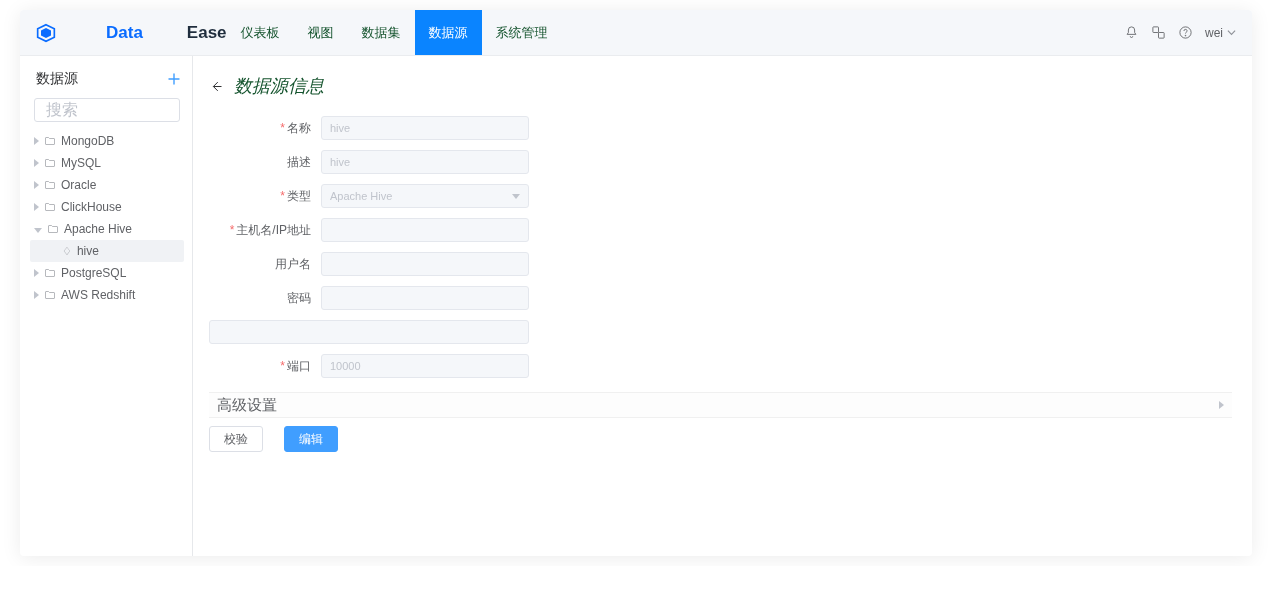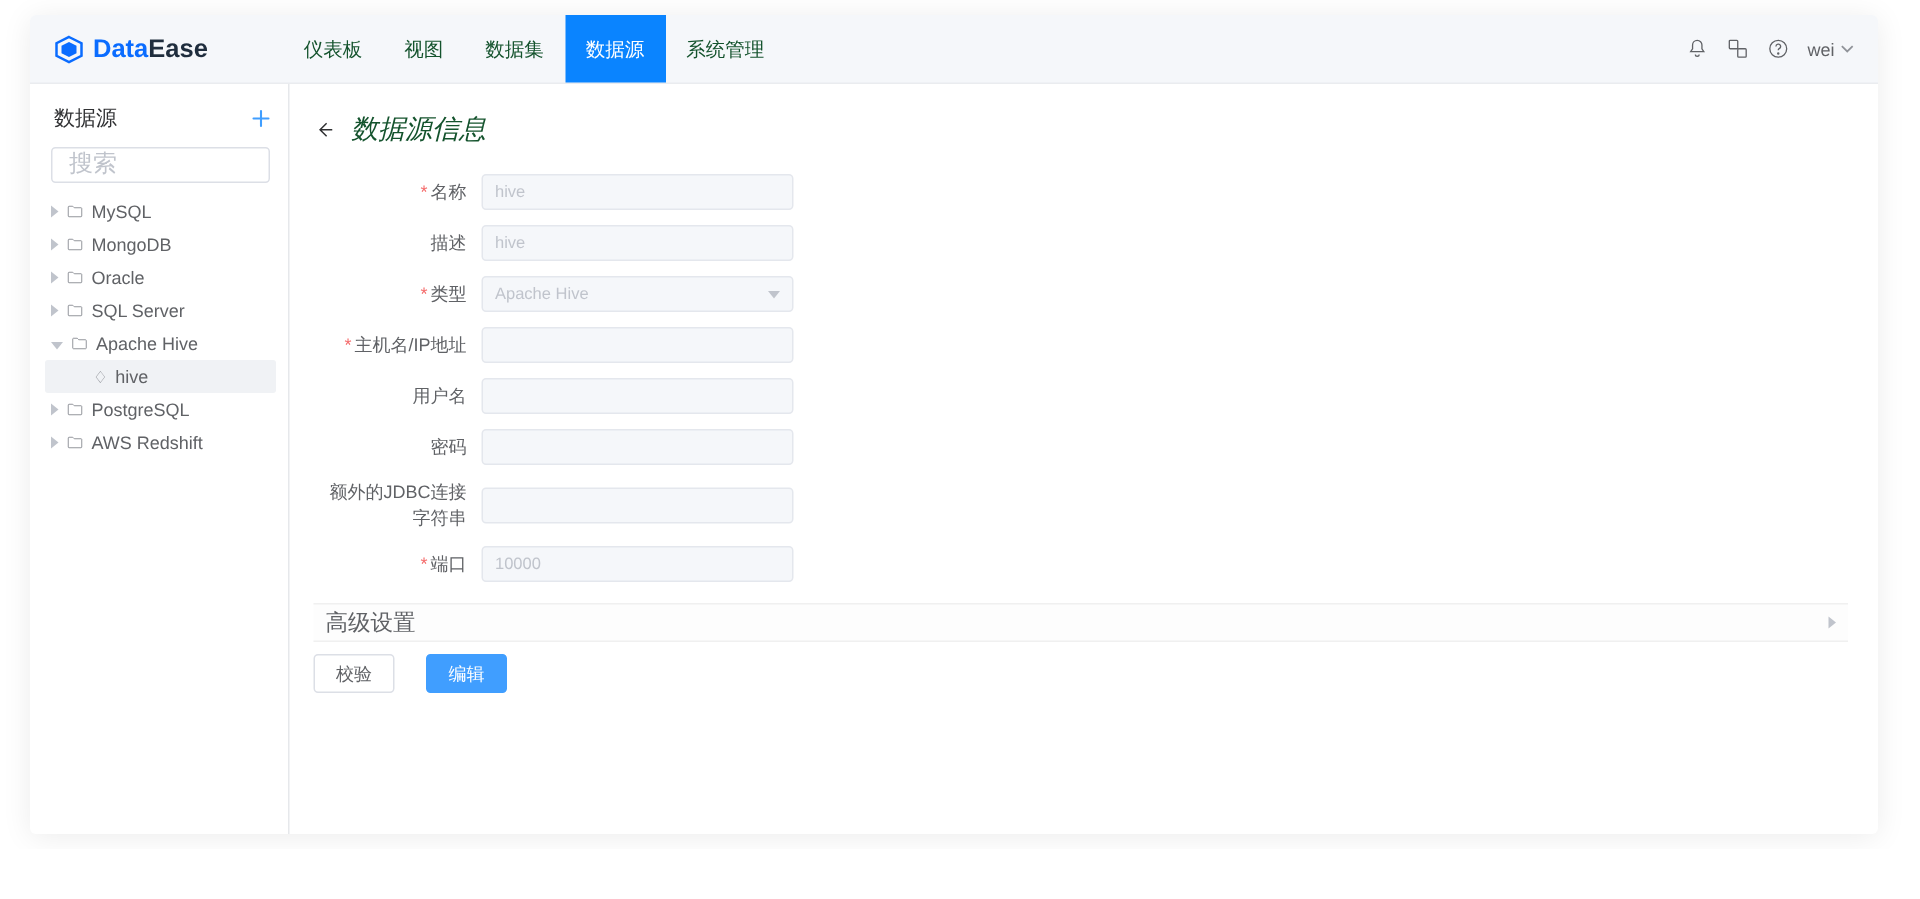--- a/index.html
+++ b/index.html
@@ -25,22 +25,22 @@
     align-items: center;
     padding: 0 16px 0 10px;
     border-bottom: 1px solid #eaecef;
   }
   .logo {
     display: flex;
     align-items: center;
     font-weight: 700;
     font-size: 17px;
     color: #0A6CFF;
-    margin-right: 50px;
     margin-left: 6px;
+    gap: 44px;
   }
   .logo-icon {
     width: 20px; height: 20px;
     margin-right: 6px;
   }
   .logo .dark { color: #1f2d3d; }
   .nav { display: flex; height: 100%; }
   .nav-item {
     display: flex;
     align-items: center;
@@ -284,42 +284,42 @@
             <path d="M20 20l-5.5-5.5"></path>
           </svg>
         <input type="text" placeholder="搜索" style="">
       </div>
       <ul class="tree">
         <li class="tree-item">
             <span class="tree-caret"></span>
             <svg class="folder-icon" viewBox="0 0 24 24">
               <path d="M3 6a1 1 0 0 1 1-1h5l2 2h9a1 1 0 0 1 1 1v10a1 1 0 0 1-1 1H4a1 1 0 0 1-1-1Z"></path>
             </svg>
+            <span>MongoDB</span>
+          </li>
+        <li class="tree-item">
+            <span class="tree-caret"></span>
+            <svg class="folder-icon" viewBox="0 0 24 24">
+              <path d="M3 6a1 1 0 0 1 1-1h5l2 2h9a1 1 0 0 1 1 1v10a1 1 0 0 1-1 1H4a1 1 0 0 1-1-1Z"></path>
+            </svg>
             <span>MySQL</span>
           </li>
         <li class="tree-item">
             <span class="tree-caret"></span>
             <svg class="folder-icon" viewBox="0 0 24 24">
               <path d="M3 6a1 1 0 0 1 1-1h5l2 2h9a1 1 0 0 1 1 1v10a1 1 0 0 1-1 1H4a1 1 0 0 1-1-1Z"></path>
             </svg>
-            <span>MongoDB</span>
-          </li>
-        <li class="tree-item">
-            <span class="tree-caret"></span>
-            <svg class="folder-icon" viewBox="0 0 24 24">
-              <path d="M3 6a1 1 0 0 1 1-1h5l2 2h9a1 1 0 0 1 1 1v10a1 1 0 0 1-1 1H4a1 1 0 0 1-1-1Z"></path>
-            </svg>
             <span>Oracle</span>
           </li>
         <li class="tree-item">
             <span class="tree-caret"></span>
             <svg class="folder-icon" viewBox="0 0 24 24">
               <path d="M3 6a1 1 0 0 1 1-1h5l2 2h9a1 1 0 0 1 1 1v10a1 1 0 0 1-1 1H4a1 1 0 0 1-1-1Z"></path>
             </svg>
-            <span>SQL Server</span>
+            <span>ClickHouse</span>
           </li>
         <li class="tree-item">
             <span class="tree-caret down"></span>
             <svg class="folder-icon" viewBox="0 0 24 24">
               <path d="M3 6a1 1 0 0 1 1-1h5l2 2h9a1 1 0 0 1 1 1v10a1 1 0 0 1-1 1H4a1 1 0 0 1-1-1Z"></path>
             </svg>
             <span>Apache Hive</span>
           </li>
         <li class="tree-item child">
             <span class="ds-icon-small">♢</span>
@@ -382,21 +382,20 @@
               <span></span>
             </div>
         </div>
         <div class="form-row">
           <div class="form-label"><span>密码</span></div>
           <div class="form-input">
               <span></span>
             </div>
         </div>
         <div class="form-row">
-          <div class="form-label"><span>额外的JDBC连接字符串</span></div>
           <div class="form-input">
               <span></span>
             </div>
         </div>
         <div class="form-row">
           <div class="form-label"><span class="req">*</span><span>端口</span></div>
           <div class="form-input">
               <span>10000</span>
             </div>
         </div>

